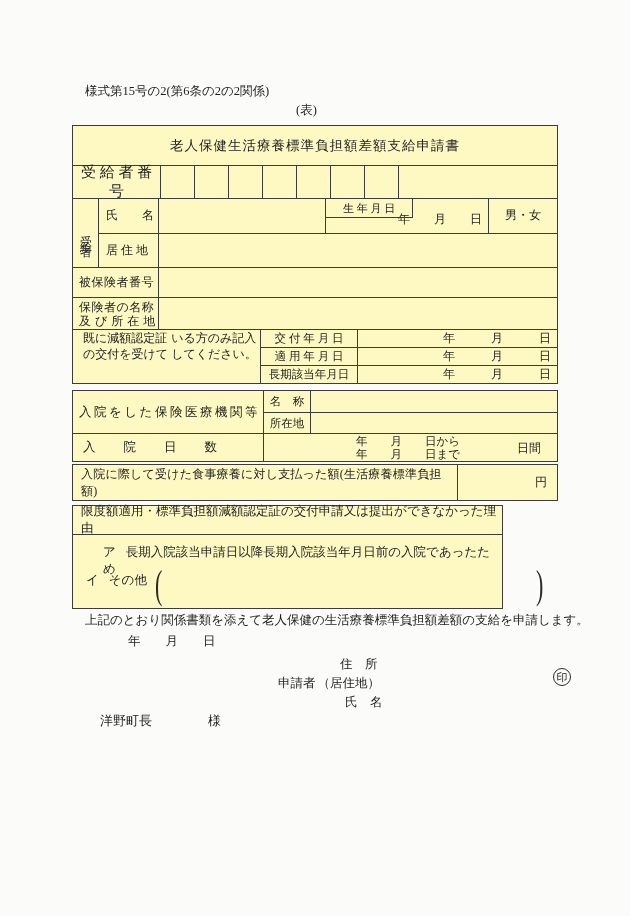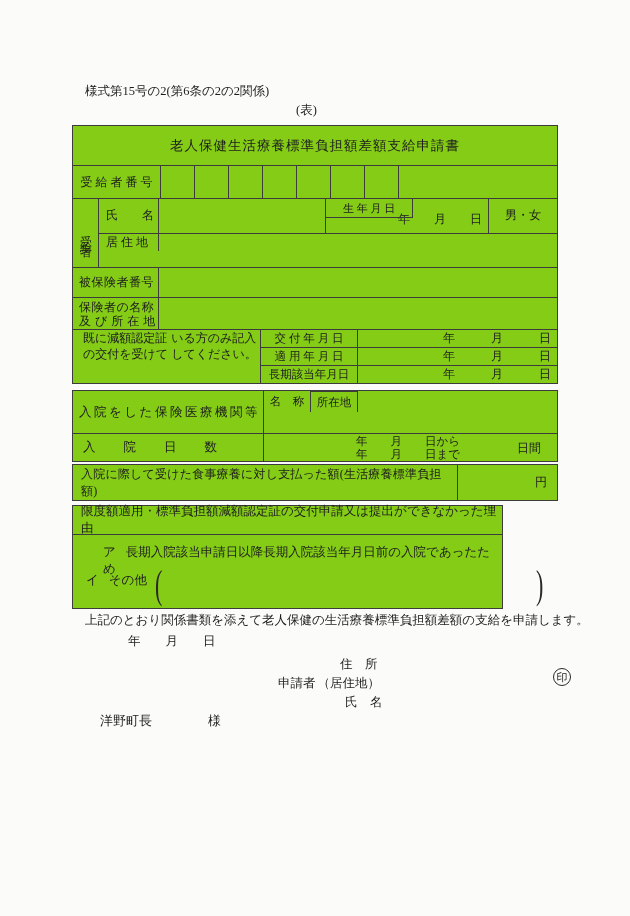--- a/index.html
+++ b/index.html
@@ -4,43 +4,43 @@
 <style>
   * { margin:0; padding:0; box-sizing:border-box; }
   html,body { background:#e8e8e6; }
   .page {
     position:relative; width:630px; height:916px; margin:0 auto;
     background:#fbfbf9; color:#1d1d1d;
     font-family:"Liberation Serif","DejaVu Serif",serif;
     font-size:12px; overflow:hidden;
   }
   .abs { position:absolute; }
-  .bordered { border:1px solid #3c3c3c; background:#84cc16; }
+  .bordered { border:1px solid #3c3c3c; background:#fef9c3; }
   .row { display:flex; }
   .bt { border-top:1px solid #3c3c3c; }
   .br { border-right:1px solid #3c3c3c; }
   .cell { display:flex; align-items:center; }
   .center { justify-content:center; text-align:center; }
   .fill { flex:1 1 auto; }
 
   
   .form-no { left:85px; top:83px; font-size:12.5px; }
   .side-label { left:296px; top:102px; font-size:12.5px; }
 
   
   .t1 { left:72px; top:125px; width:486px; }
   .t1-title { height:39px; font-size:13.5px; letter-spacing:1px; }
   .t1-r2 { height:33px; }
-  .t1-r2-label { width:88px; font-size:12px; }
+  .t1-r2-label { width:88px; font-size:15px; }
   .numbox { width:34px; height:100%; }
   .t1-r3 { height:69px; }
   .vlabel { width:26px; display:flex; align-items:center; justify-content:center;
             writing-mode:vertical-rl; text-orientation:upright; letter-spacing:5px; font-size:12px; }
   .t1-name-row { height:34px; }
-  .t1-addr-row { height:35px;flex-direction:column; }
+  .t1-addr-row { height:35px; }
   .lbl60 { width:60px; padding-left:7px; font-size:12px; }
   .blank167 { width:167px; }
   .birth-cell { width:163px; position:relative; display:flex; align-items:flex-end;
                 justify-content:flex-end; padding:0 6px 5px 0; font-size:12px; }
   .birth-box { position:absolute; left:0; top:0; width:87px; height:19px;
                border-right:1px solid #3c3c3c; border-bottom:1px solid #3c3c3c;
                display:flex; align-items:center; justify-content:center; font-size:11px; }
   .gender-cell { flex:1; justify-content:center; font-size:12px; }
   .t1-r4 { height:30px; } .t1-r5 { height:32px; }
   .lbl86 { width:86px; padding-left:6px; font-size:12px; letter-spacing:0.5px; }
@@ -52,21 +52,21 @@
   .cert-row { height:18px; display:flex;gap:29px; }
   .cert-row + .cert-row { border-top:1px solid #3c3c3c; }
   .cert-label { width:97px; display:flex; align-items:center; justify-content:center; font-size:11.5px; }
   .cert-value { flex:1; display:flex; align-items:center; justify-content:flex-end;
                 padding-right:6px; font-size:12px; }
 
   
   .t2 { left:72px; top:390px; width:486px; }
   .t2-upper { height:42px; }
   .hosp-label { width:191px; padding-left:6px; font-size:12.5px; letter-spacing:2.5px; }
-  .t2-col { flex:1; display:flex; flex-direction:row; }
+  .t2-col { flex:1; display:flex; flex-direction:column; }
   .t2-sub { height:21px; display:flex; }
   .t2-sub + .t2-sub { border-top:1px solid #3c3c3c; }
   .sub-lbl { width:47px; display:flex; align-items:center; justify-content:center; font-size:11.5px; }
   .t2-days { height:28px; }
   .days-label { width:191px; padding-left:10px; font-size:12.5px; letter-spacing:1px; }
   .days-content { flex:1; position:relative; display:flex; flex-direction:column;
                   justify-content:center; padding-left:92px; font-size:11.5px; line-height:13px; }
   .days-unit { position:absolute; right:16px; top:50%; transform:translateY(-50%); font-size:12px; }
 
   

